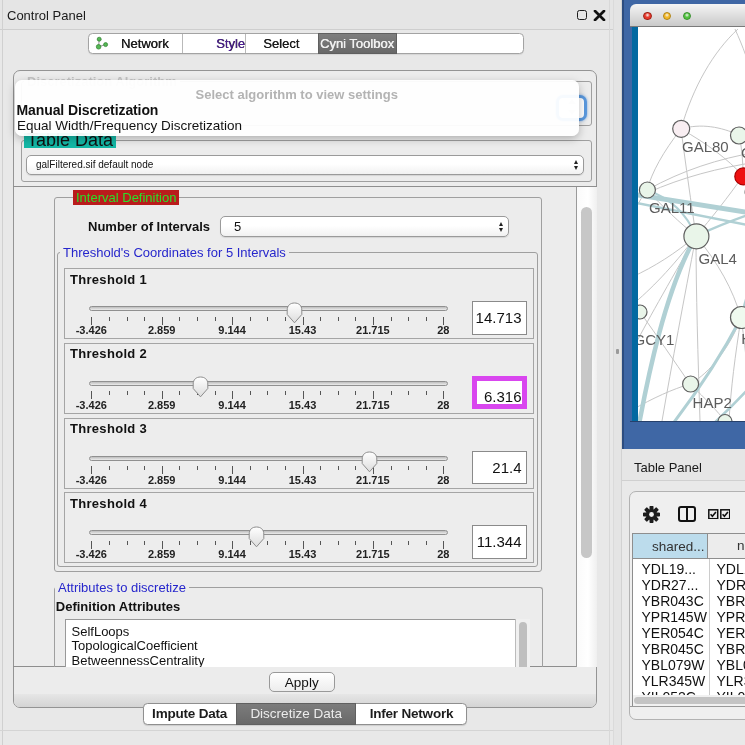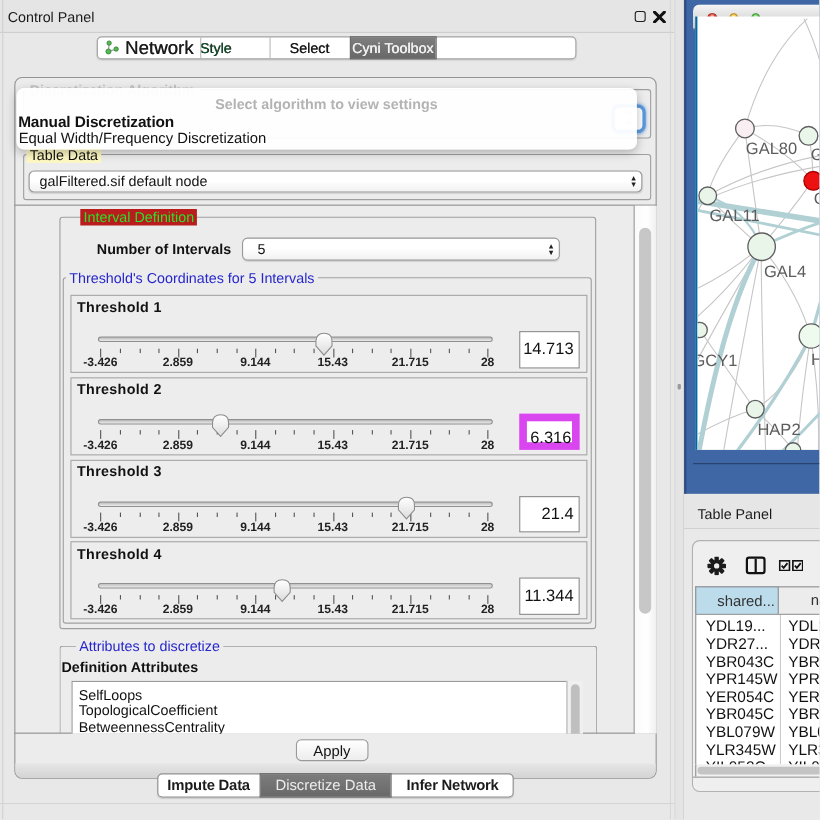--- a/index.html
+++ b/index.html
@@ -7,46 +7,46 @@
 </style></head><body>
 <div class="abs" style="left:0;top:0;width:621px;height:745px;background:#e8e8e8">
 <div class="abs" style="left:0;top:0;width:621px;height:30px;background:#e5e5e5;border-bottom:1px solid #cecece"></div>
 <div class="abs" style="left:2px;top:0;width:1px;height:745px;background:#d0d0d0"></div>
 <div class="abs" style="left:7px;top:8px;font-size:13px;color:#1a1a1a">Control Panel</div>
 <div class="abs" style="left:577px;top:10px;width:9.5px;height:10px;border:1.7px solid #1c1c1c;border-radius:2.5px"></div>
 <svg class="abs" style="left:593px;top:10px" width="13" height="11" viewBox="0 0 13 11">
 <path d="M2 1 L11 10 M11 1 L2 10" stroke="#111" stroke-width="2.7" stroke-linecap="round"></path>
     </svg>
 <div class="abs" style="left:88px;top:33px;width:436px;height:21px;background:#fff;border:1px solid #a3a3a3;border-radius:4.5px;box-shadow:0 1px 1px rgba(0,0,0,.08)"></div>
-<div class="abs" style="left:98px;top:33px;width:93.6px;height:21px;line-height:21px;text-align:center;font-size:17px;color:#1c1c1c;text-shadow:.35px 0 0 #1c1c1c">Network</div>
-<div class="abs" style="left:181.6px;top:33px;width:63.400000000000006px;height:21px;line-height:21px;text-align:left;font-size:13px;color:#14532d;text-shadow:.35px 0 0 #1c1c1c">Style</div>
+<div class="abs" style="left:98px;top:33px;width:93.6px;height:21px;line-height:21px;text-align:center;font-size:13px;color:#1c1c1c;text-shadow:.35px 0 0 #1c1c1c">Network</div>
+<div class="abs" style="left:181.6px;top:33px;width:63.400000000000006px;height:21px;line-height:21px;text-align:right;font-size:13px;color:#4c1d95;text-shadow:.35px 0 0 #1c1c1c">Style</div>
 <div class="abs" style="left:245px;top:33px;width:72.5px;height:21px;line-height:21px;text-align:center;font-size:13px;color:#1c1c1c;text-shadow:.35px 0 0 #1c1c1c">Select</div>
 <div class="abs" style="left:317.5px;top:33px;width:79.0px;height:21px;background:linear-gradient(#7e7e7e,#686868);border:1px solid #5f5f5f"></div>
 <div class="abs" style="left:317.5px;top:33px;width:79.0px;height:21px;line-height:21px;text-align:center;font-size:13px;color:#f0f0f0;text-shadow:.35px 0 0 #f0f0f0">Cyni Toolbox</div>
 <div class="abs" style="left:181.6px;top:34px;width:1px;height:19px;background:#b9b9b9"></div>
 <div class="abs" style="left:245px;top:34px;width:1px;height:19px;background:#b9b9b9"></div>
 <svg class="abs" style="left:95px;top:36px" width="15" height="15" viewBox="0 0 15 15">
 <path d="M4.2 3.2 L3.6 10.8 M3.6 10.8 L10.6 8.6" stroke="#9c9c9c" stroke-width="1.1"></path>
 <circle cx="4.2" cy="3.2" r="2" fill="#55b855" stroke="#2e7d2e" stroke-width=".7"></circle>
 <circle cx="3.6" cy="10.8" r="2.3" fill="#55b855" stroke="#2e7d2e" stroke-width=".7"></circle>
 <circle cx="10.6" cy="8.6" r="2" fill="#55b855" stroke="#2e7d2e" stroke-width=".7"></circle>
     </svg>
 <div class="abs" style="left:13px;top:70px;width:584px;height:638px;background:#ececec;border:1px solid #949494;border-radius:7px"></div>
 <div class="abs" style="left:14px;top:694px;width:582px;height:13px;background:linear-gradient(#e6e6e6,#d4d4d4);border-radius:0 0 6px 6px"></div>
 <div style="position:absolute;left:21px;top:81px;width:571px;height:45px;border:1px solid #9f9f9f;border-radius:3px;">
       <span style="position:absolute;left:2px;top:-8px;padding:0 3px;background:#ececec;color:#c2c2c2;font-size:13px;line-height:15px;white-space:nowrap"><b>Discretization Algorithm</b></span>
     </div>
 <div class="abs" style="left:556px;top:95px;width:31px;height:26px;background:#fdfdfe;border:3px solid #5a98dd;border-radius:7px;box-shadow:0 0 3px rgba(90,150,220,.8)"></div>
 <div class="abs" style="left:568px;top:99px;width:0;height:0;border-left:4px solid transparent;border-right:4px solid transparent;border-bottom:5px solid #ccd1da"></div>
 <div class="abs" style="left:568px;top:110px;width:0;height:0;border-left:4px solid transparent;border-right:4px solid transparent;border-top:5px solid #ccd1da"></div>
 <div style="position:absolute;left:21px;top:140px;width:571px;height:42px;border:1px solid #9f9f9f;border-radius:3px;">
-      <span style="position:absolute;left:2px;top:-8px;padding:0 3px;background:#fef9c3;color:#111;font-size:13px;line-height:15px;white-space:nowrap">Table Data</span>
+      <span style="position:absolute;left:2px;top:-8px;padding:0 3px;background:#14b8a6;color:#111;font-size:18px;line-height:15px;white-space:nowrap">Table Data</span>
     </div>
 <div style="position:absolute;left:26px;top:154.5px;width:558px;height:20px;background:linear-gradient(#ffffff 45%,#f1f1f1);border:1px solid #9a9a9a;border-radius:5px;box-shadow:0 1px 1px rgba(0,0,0,.1);">
-      <div style="position:absolute;left:9px;top:0;height:18px;line-height:18px;font-size:13px;color:#111;white-space:nowrap">galFiltered.sif default node</div>
+      <div style="position:absolute;left:9px;top:0;height:18px;line-height:18px;font-size:10px;color:#111;white-space:nowrap">galFiltered.sif default node</div>
       <div style="position:absolute;left:546.6999999999999px;top:4.6px;width:0;height:0;border-left:2.6px solid transparent;border-right:2.6px solid transparent;border-bottom:4.2px solid #222"></div>
       <div style="position:absolute;left:546.6999999999999px;top:10.9px;width:0;height:0;border-left:2.6px solid transparent;border-right:2.6px solid transparent;border-top:4.2px solid #222"></div>
     </div>
 <div class="abs" style="left:13px;top:186px;width:584px;height:481px;border-top:1px solid #8e8e8e;border-bottom:1px solid #8e8e8e"></div>
 <div class="abs" style="left:575.5px;top:187px;width:21px;height:479.5px;background:linear-gradient(90deg,#fafafa,#ffffff 55%,#efefef);border-left:1px solid #9a9a9a"></div>
 <div class="abs" style="left:581px;top:206.5px;width:10.5px;height:351px;background:#c7c7c7;border-radius:5.5px"></div>
 <div class="abs" style="left:14px;top:186.5px;width:561.5px;height:480px;overflow:hidden">
 <div class="abs" style="left:40px;top:10.5px;width:488px;height:375px;border:1px solid #9f9f9f;border-radius:3px">
         <span style="position:absolute;left:18px;top:-8px;padding:0 3px;background:#b91c1c;color:#2ae02a;font-size:13px;line-height:15px">Interval Definition</span>
       </div>
@@ -132,21 +132,21 @@
 <div style="position:absolute;left:353.3px;top:55px;width:50px;text-align:center;font-size:11px;font-weight:bold;color:#222">28</div>
 <svg style="position:absolute;left:126.9px;top:32.5px" width="17" height="22" viewBox="0 0 17 22">
 <path d="M1.2 8 C1.2 3.4 4.3 1 8.5 1 C12.7 1 15.8 3.4 15.8 8 L15.8 12.5 L8.5 20.8 L1.2 12.5 Z" fill="url(#tg2)" stroke="#8d8d8d" stroke-width="1"></path>
 <defs>
             <linearGradient id="tg2" x1="0" y1="0" x2="0" y2="1">
               <stop offset="0" stop-color="#ffffff"></stop>
               <stop offset="1" stop-color="#dcdcdc"></stop>
             </linearGradient>
           </defs>
         </svg>
-<div style="position:absolute;left:406.5px;top:32px;width:55px;height:33.5px;background:#fff;border:7px solid #d946ef;font-size:15px;color:#111;text-align:right;line-height:32px;padding-right:0">6.316</div>
+<div style="position:absolute;left:406.5px;top:32px;width:55px;height:33.5px;background:#fff;border:5px solid #d946ef;font-size:15px;color:#111;text-align:right;line-height:32px;padding-right:0">6.316</div>
 </div>
 <div class="abs" style="left:50px;top:231.10000000000002px;width:469.5px;height:71px;background:#ededed;border:1px solid #a5a5a5">
 <div style="position:absolute;left:5px;top:2.5px;font-size:13px;font-weight:bold;color:#111;letter-spacing:.3px">Threshold 3</div>
 <div style="position:absolute;left:24px;top:37px;width:359px;height:5px;background:linear-gradient(#bdbdbd,#ececec);border:1px solid #909090;border-radius:3px"></div>
 <div style="position:absolute;left:26.3px;top:47.5px;width:1px;height:8px;background:#555"></div>
 <div style="position:absolute;left:43.9px;top:47.5px;width:1px;height:4px;background:#555"></div>
 <div style="position:absolute;left:61.5px;top:47.5px;width:1px;height:4px;background:#555"></div>
 <div style="position:absolute;left:79.1px;top:47.5px;width:1px;height:4px;background:#555"></div>
 <div style="position:absolute;left:96.7px;top:47.5px;width:1px;height:8px;background:#555"></div>
 <div style="position:absolute;left:114.3px;top:47.5px;width:1px;height:4px;background:#555"></div>
@@ -217,21 +217,21 @@
 <defs>
             <linearGradient id="tg4" x1="0" y1="0" x2="0" y2="1">
               <stop offset="0" stop-color="#ffffff"></stop>
               <stop offset="1" stop-color="#dcdcdc"></stop>
             </linearGradient>
           </defs>
         </svg>
 <div style="position:absolute;left:406.5px;top:32px;width:55px;height:33.5px;background:#fff;border:1px solid #8a8a8a;font-size:15px;color:#111;text-align:right;line-height:32px;padding-right:4px">11.344</div>
 </div>
 <div class="abs" style="left:40px;top:400.5px;width:488.5px;height:100px;border:1px solid #9f9f9f;border-bottom:none;border-radius:3px 3px 0 0">
-        <span style="position:absolute;left:14px;top:-8px;padding:0 3px;background:#ececec;color:#2626cc;font-size:13px;line-height:15px">Attributes to discretize</span>
+        <span style="position:absolute;left:0;top:-8px;padding:0 3px;background:#ececec;color:#2626cc;font-size:13px;line-height:15px">Attributes to discretize</span>
       </div>
 <div class="abs" style="left:41.8px;top:412.5px;font-size:13px;font-weight:bold;color:#111">Definition Attributes</div>
 <div class="abs" style="left:51px;top:432.29999999999995px;width:450.5px;height:61px;background:#fff;border:1px solid #999;overflow:hidden">
 <div style="position:absolute;left:5.5px;top:4.0px;font-size:13px;color:#111">SelfLoops</div>
 <div style="position:absolute;left:5.5px;top:18.4px;font-size:13px;color:#111">TopologicalCoefficient</div>
 <div style="position:absolute;left:5.5px;top:32.8px;font-size:13px;color:#111">BetweennessCentrality</div>
 </div>
 <div class="abs" style="left:501px;top:432.79999999999995px;width:15px;height:60px;background:#f0f0f0;border-left:1px solid #bbb"></div>
 <div class="abs" style="left:504.6px;top:434.99999999999994px;width:8.6px;height:58px;background:#bfbfbf;border-radius:4.5px"></div>
 </div>
@@ -250,21 +250,21 @@
 </div>
 <div class="abs" style="left:608.5px;top:0;width:1px;height:745px;background:#d8d8d8"></div>
 <div class="abs" style="left:613px;top:0;width:9px;height:745px;background:#e4e4e4;border-left:1px solid #dadada;border-right:1px solid #d2d2d2"></div>
 <div class="abs" style="left:615.5px;top:349px;width:3px;height:5px;background:#9a9a9a;border-radius:1px"></div>
 <div class="abs" style="left:622px;top:0;width:123px;height:449px;background:#3f67a5"></div>
 <div class="abs" style="left:622px;top:0;width:2px;height:449px;background:#2d4d80"></div>
 <div class="abs" style="left:630px;top:4px;width:115px;height:23px;background:linear-gradient(#f5f5f5,#c9c9c9);border-bottom:1px solid #7a7a7a;border-radius:6px 0 0 0"></div>
 <div class="abs" style="left:643.1px;top:11.7px;width:8.6px;height:8.6px;border-radius:50%;background:radial-gradient(circle at 50% 35%, #ffffffaa 0%, #e8382a 45%, #e8382a);border:1px solid #9c1f14"></div>
 <div class="abs" style="left:662.5px;top:11.7px;width:8.6px;height:8.6px;border-radius:50%;background:radial-gradient(circle at 50% 35%, #ffffffaa 0%, #f3b928 45%, #f3b928);border:1px solid #b2830f"></div>
 <div class="abs" style="left:682.6px;top:11.7px;width:8.6px;height:8.6px;border-radius:50%;background:radial-gradient(circle at 50% 35%, #ffffffaa 0%, #52c43f 45%, #52c43f);border:1px solid #35902a"></div>
-<div class="abs" style="left:632px;top:15px;width:113px;height:393.5px;background:#fff;border-left:2px solid #0369a1;overflow:hidden">
+<div class="abs" style="left:632px;top:27px;width:113px;height:393.5px;background:#fff;border-left:6px solid #0369a1;overflow:hidden">
 <svg width="113" height="394" viewBox="0 0 113 394" style="position:absolute;left:0;top:0">
 <g fill="none" stroke="#c6c6c6" stroke-width="1">
 <path d="M43 102 C55 60 75 25 100 2"></path>
 <path d="M43 102 C63 96 83 100 101 108"></path>
 <path d="M43 102 C68 116 90 132 105 149"></path>
 <path d="M43 102 C48 140 53 175 58 209"></path>
 <path d="M43 102 C25 125 14 145 9 163"></path>
 <path d="M101 108 C104 121 105 135 105 149"></path>
 <path d="M105 149 C90 170 73 192 58 209"></path>
 <path d="M9 163 C25 180 42 196 58 209"></path>

